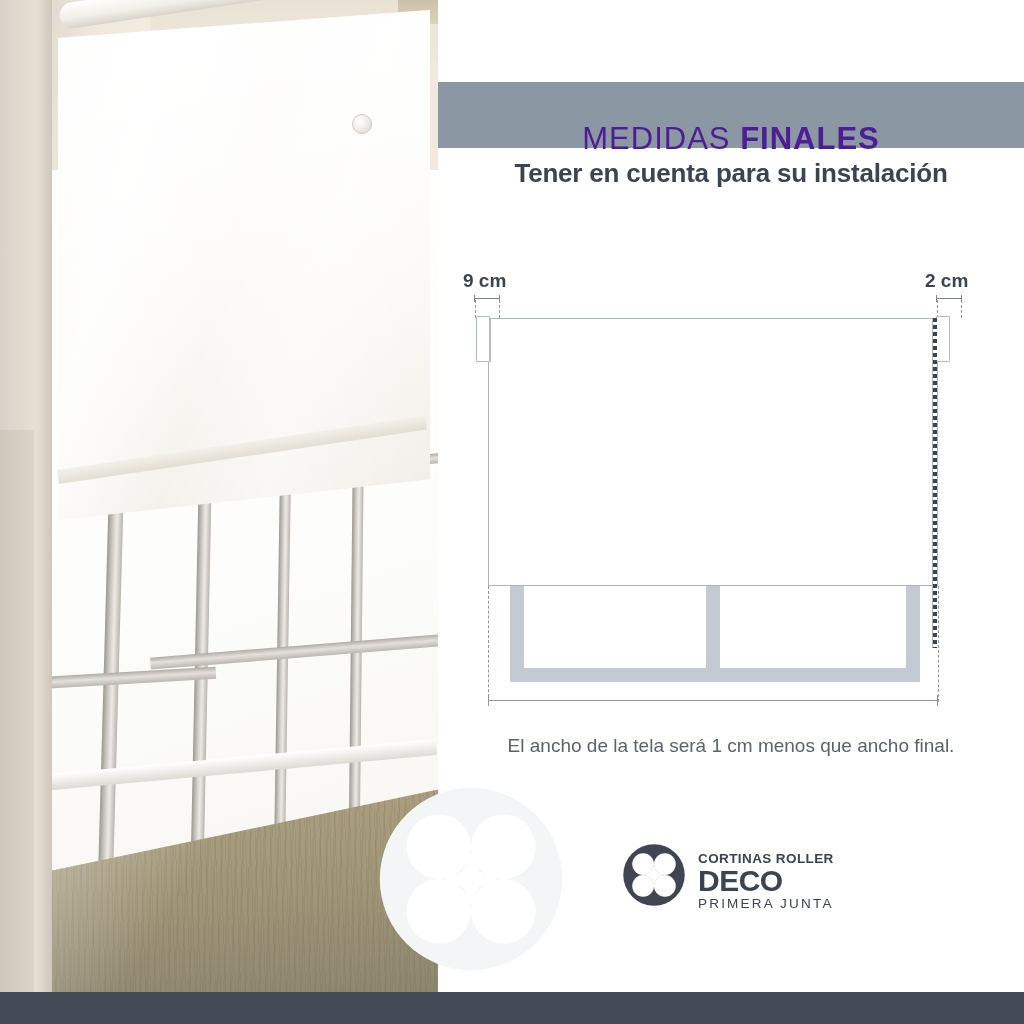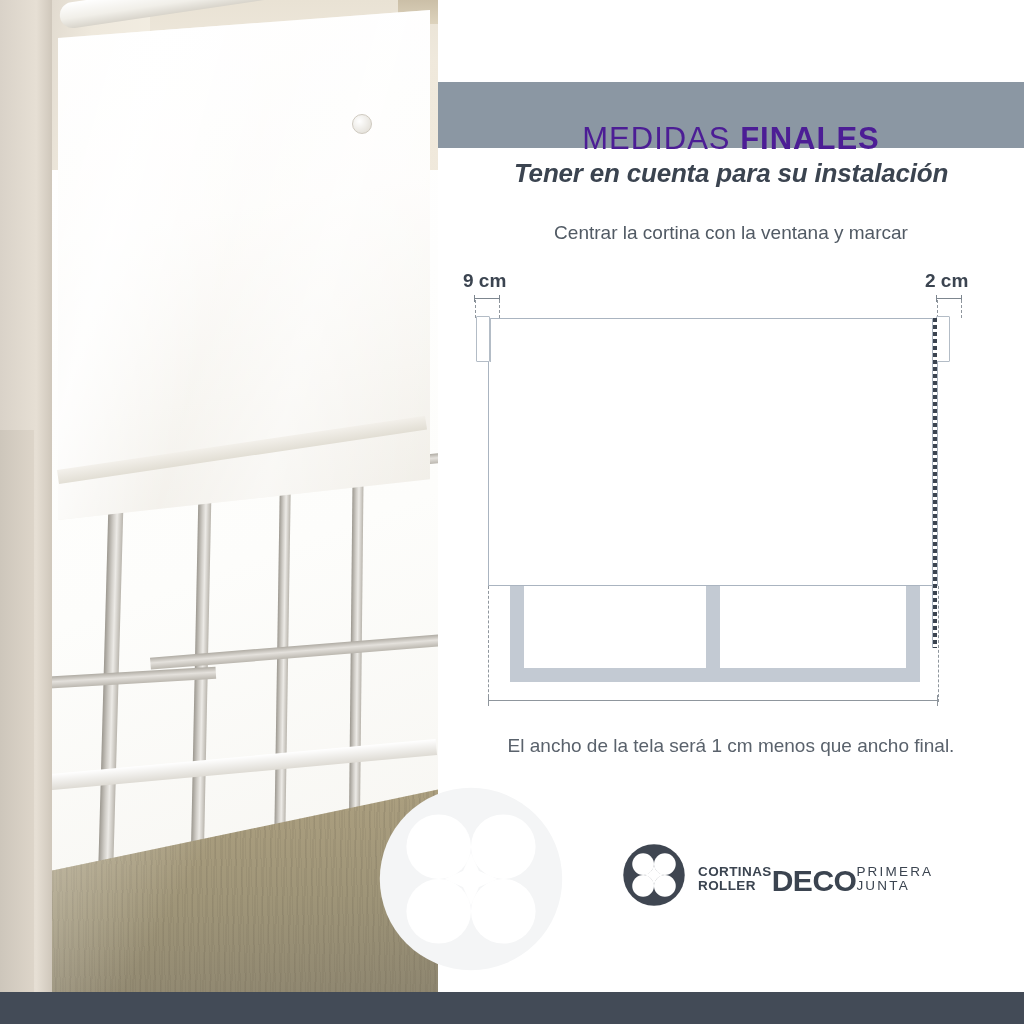--- a/index.html
+++ b/index.html
@@ -117,21 +117,21 @@
     background:#8b97a3; display:flex; align-items:center; justify-content:center;
   }
   .ribbon-text{
     font-size:31px; letter-spacing:1px; color:#4c1d95; white-space:nowrap;margin-top:48px;
   }
   .ribbon-text .light{ font-weight:300; }
   .ribbon-text .bold{ font-weight:700; }
 
   .subtitle{
     position:absolute; left:0; top:158px; width:586px; text-align:center;
-    font-size:26px; font-weight:700; color:#3b4450; letter-spacing:-.2px;font-style:italic;
+    font-size:26px; font-weight:700; color:#3b4450; letter-spacing:-.2px;
   }
 
   .lead{
     position:absolute; left:0; top:220px; width:586px; text-align:center;
     font-size:19px; font-weight:400; color:#515a64; line-height:1.38;
   }
 
   .footnote{
     position:absolute; left:0; top:735px; width:586px; text-align:center;
     font-size:19px; color:#5a626c;
@@ -211,21 +211,21 @@
     position:absolute; left:-62px; bottom:18px; width:190px; height:190px;
     opacity:1; pointer-events:none;
   }
 
   
   .logo{
     position:absolute; left:184px; top:838px; width:220px; height:74px;
     display:flex; align-items:center; gap:12px;
   }
   .logo-mark{ width:64px; height:64px; flex:0 0 64px; }
-  .logo-text{ display:flex; flex-direction:row; line-height:1;margin-top:12px; }
+  .logo-text{ display:flex; flex-direction:column; line-height:1;margin-top:12px; }
   .logo-top{
     font-size:13.5px; font-weight:700; color:#3b4450; letter-spacing:.4px;
   }
   .logo-mid{
     font-size:30px; font-weight:700; color:#3b4450; letter-spacing:-0.5px;
     display:flex; align-items:center; margin:1px 0 1px 0;
   }
   .logo-bot{
     font-size:13.5px; font-weight:400; color:#3b4450; letter-spacing:2.2px;
   }
@@ -287,21 +287,20 @@
     <div class="ribbon">
       <div class="ribbon-text">
         <span class="light">MEDIDAS</span>
         <span class="bold">FINALES</span>
       </div>
     </div>
 
     <div class="subtitle">Tener en cuenta para su instalación</div>
 
     <div class="lead">
-      <div>Centrar la cortina con la ventana y marcar</div>
     </div>
 
     <div class="diagram">
 
       <div class="dimlabel dim-left">9 cm</div>
       <div class="dimlabel dim-right">2 cm</div>
 
       <div class="callout" style="left:36px; top:30px;"></div>
       <div class="callout" style="left:498px; top:30px;"></div>
 

